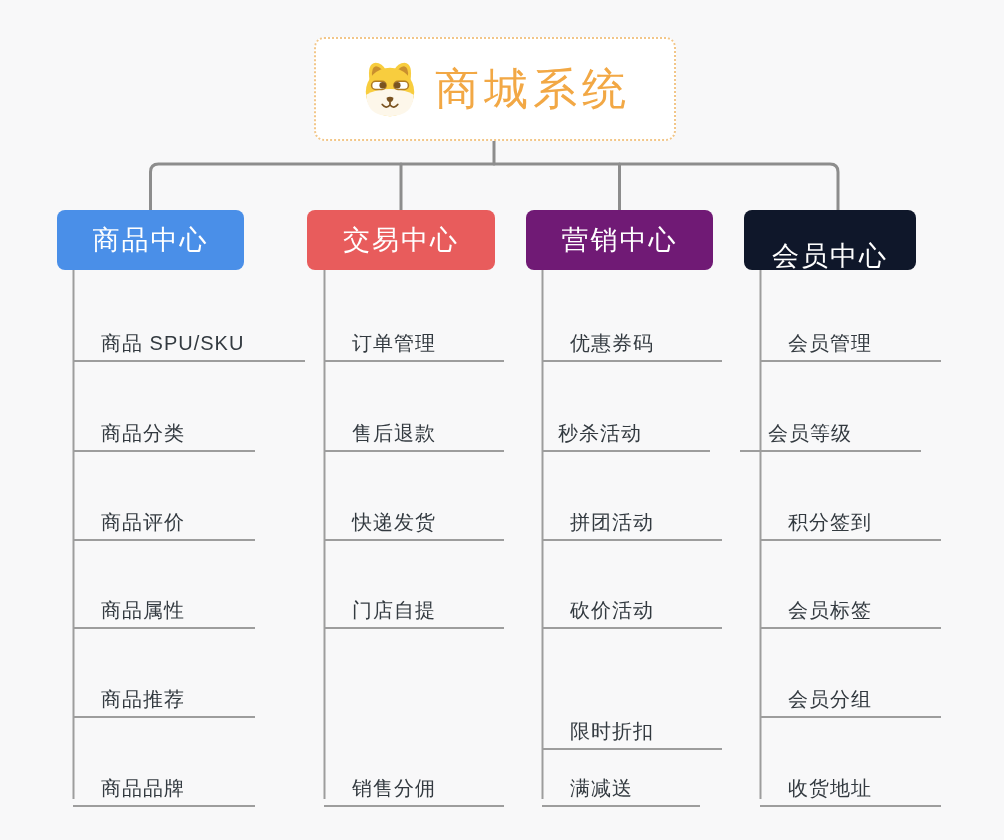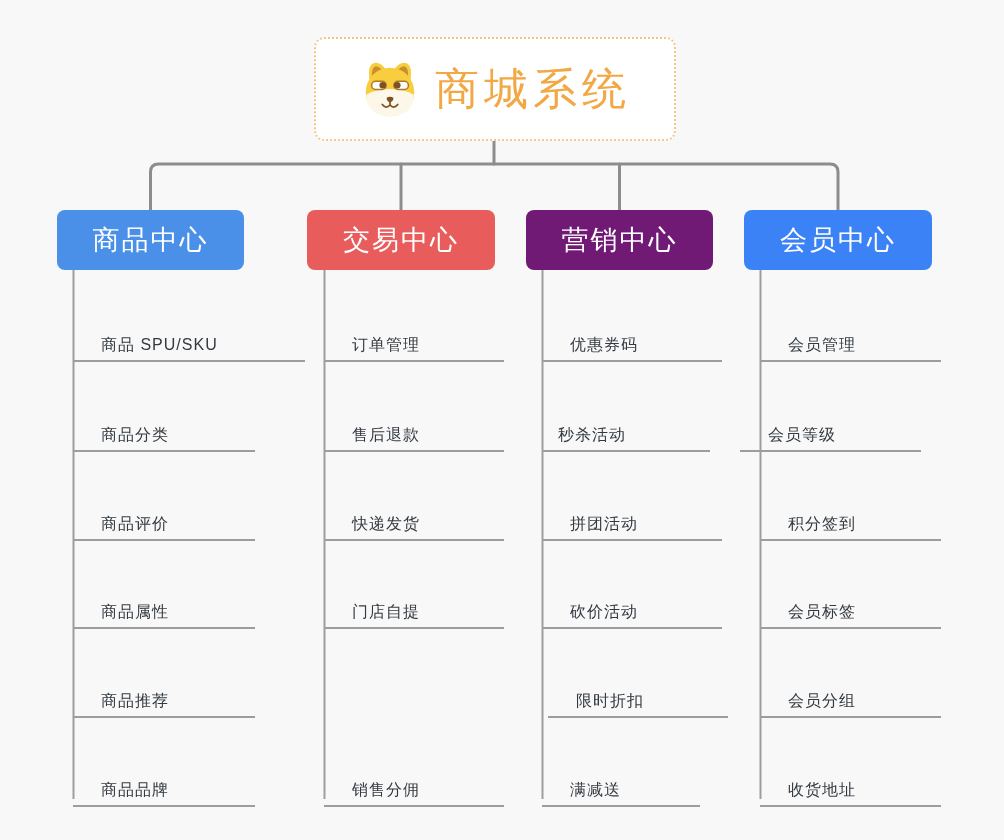--- a/index.html
+++ b/index.html
@@ -25,21 +25,21 @@
     color:#ffffff;font-size:27px;letter-spacing:2px;line-height:1;
     cursor:pointer;
   }
 
   
   .leaf{
     position:absolute;height:40px;box-sizing:content-box;
     border-bottom:2px solid #9d9d9d;
     display:flex;align-items:flex-end;
     padding:0 0 7px 28px;
-    font-size:16px;letter-spacing:1px;color:#333a40;line-height:1;
+    font-size:20px;letter-spacing:1px;color:#333a40;line-height:1;
     white-space:nowrap;cursor:pointer;
   }
 </style>
 </head>
 <body>
 
 <div id="canvas">
 
   <svg id="connectors" viewBox="0 0 1004 840">
 
@@ -80,42 +80,42 @@
 
   <div class="branch-box" style="left: 57px; width: 187px; background-color: rgb(74, 143, 232);">
     <span>商品中心</span>
   </div>
   <div class="branch-box" style="left: 307px; width: 188px; background-color: rgb(232, 92, 92);">
     <span>交易中心</span>
   </div>
   <div class="branch-box" style="left: 526px; width: 187px; background-color: #701a75;">
     <span>营销中心</span>
   </div>
-  <div class="branch-box" style="left: 744px; width: 188px; background-color: #3b82f6;">
+  <div class="branch-box" style="left: 744px; width: 172px; background-color: #0f172a; align-items: flex-end;">
     <span>会员中心</span>
   </div>
 
   <div class="leaf" style="left:73px;top:313px;width:204px;">商品 SPU/SKU</div>
   <div class="leaf" style="left:73px;top:403px;width:154px;">商品分类</div>
   <div class="leaf" style="left:73px;top:492px;width:154px;">商品评价</div>
   <div class="leaf" style="left:73px;top:580px;width:154px;">商品属性</div>
   <div class="leaf" style="left:73px;top:669px;width:154px;">商品推荐</div>
   <div class="leaf" style="left:73px;top:758px;width:154px;">商品品牌</div>
 
   <div class="leaf" style="left:324px;top:313px;width:152px;">订单管理</div>
   <div class="leaf" style="left:324px;top:403px;width:152px;">售后退款</div>
   <div class="leaf" style="left:324px;top:492px;width:152px;">快递发货</div>
   <div class="leaf" style="left:324px;top:580px;width:152px;">门店自提</div>
   <div class="leaf" style="left:324px;top:758px;width:152px;">销售分佣</div>
 
   <div class="leaf" style="left:542px;top:313px;width:152px;">优惠券码</div>
   <div class="leaf" style="left:542px;top:403px;width:152px;padding-left:16px;">秒杀活动</div>
   <div class="leaf" style="left:542px;top:492px;width:152px;">拼团活动</div>
   <div class="leaf" style="left:542px;top:580px;width:152px;">砍价活动</div>
-  <div class="leaf" style="left:542px;top:669px;width:152px;margin-left:6px;">限时折扣</div>
+  <div class="leaf" style="left:542px;top:701px;width:152px;">限时折扣</div>
   <div class="leaf" style="left:542px;top:758px;width:130px;">满减送</div>
 
   <div class="leaf" style="left:760px;top:313px;width:153px;">会员管理</div>
   <div class="leaf" style="left:740px;top:403px;width:153px;">会员等级</div>
   <div class="leaf" style="left:760px;top:492px;width:153px;">积分签到</div>
   <div class="leaf" style="left:760px;top:580px;width:153px;">会员标签</div>
   <div class="leaf" style="left:760px;top:669px;width:153px;">会员分组</div>
   <div class="leaf" style="left:760px;top:758px;width:153px;">收货地址</div>
 
 </div>

